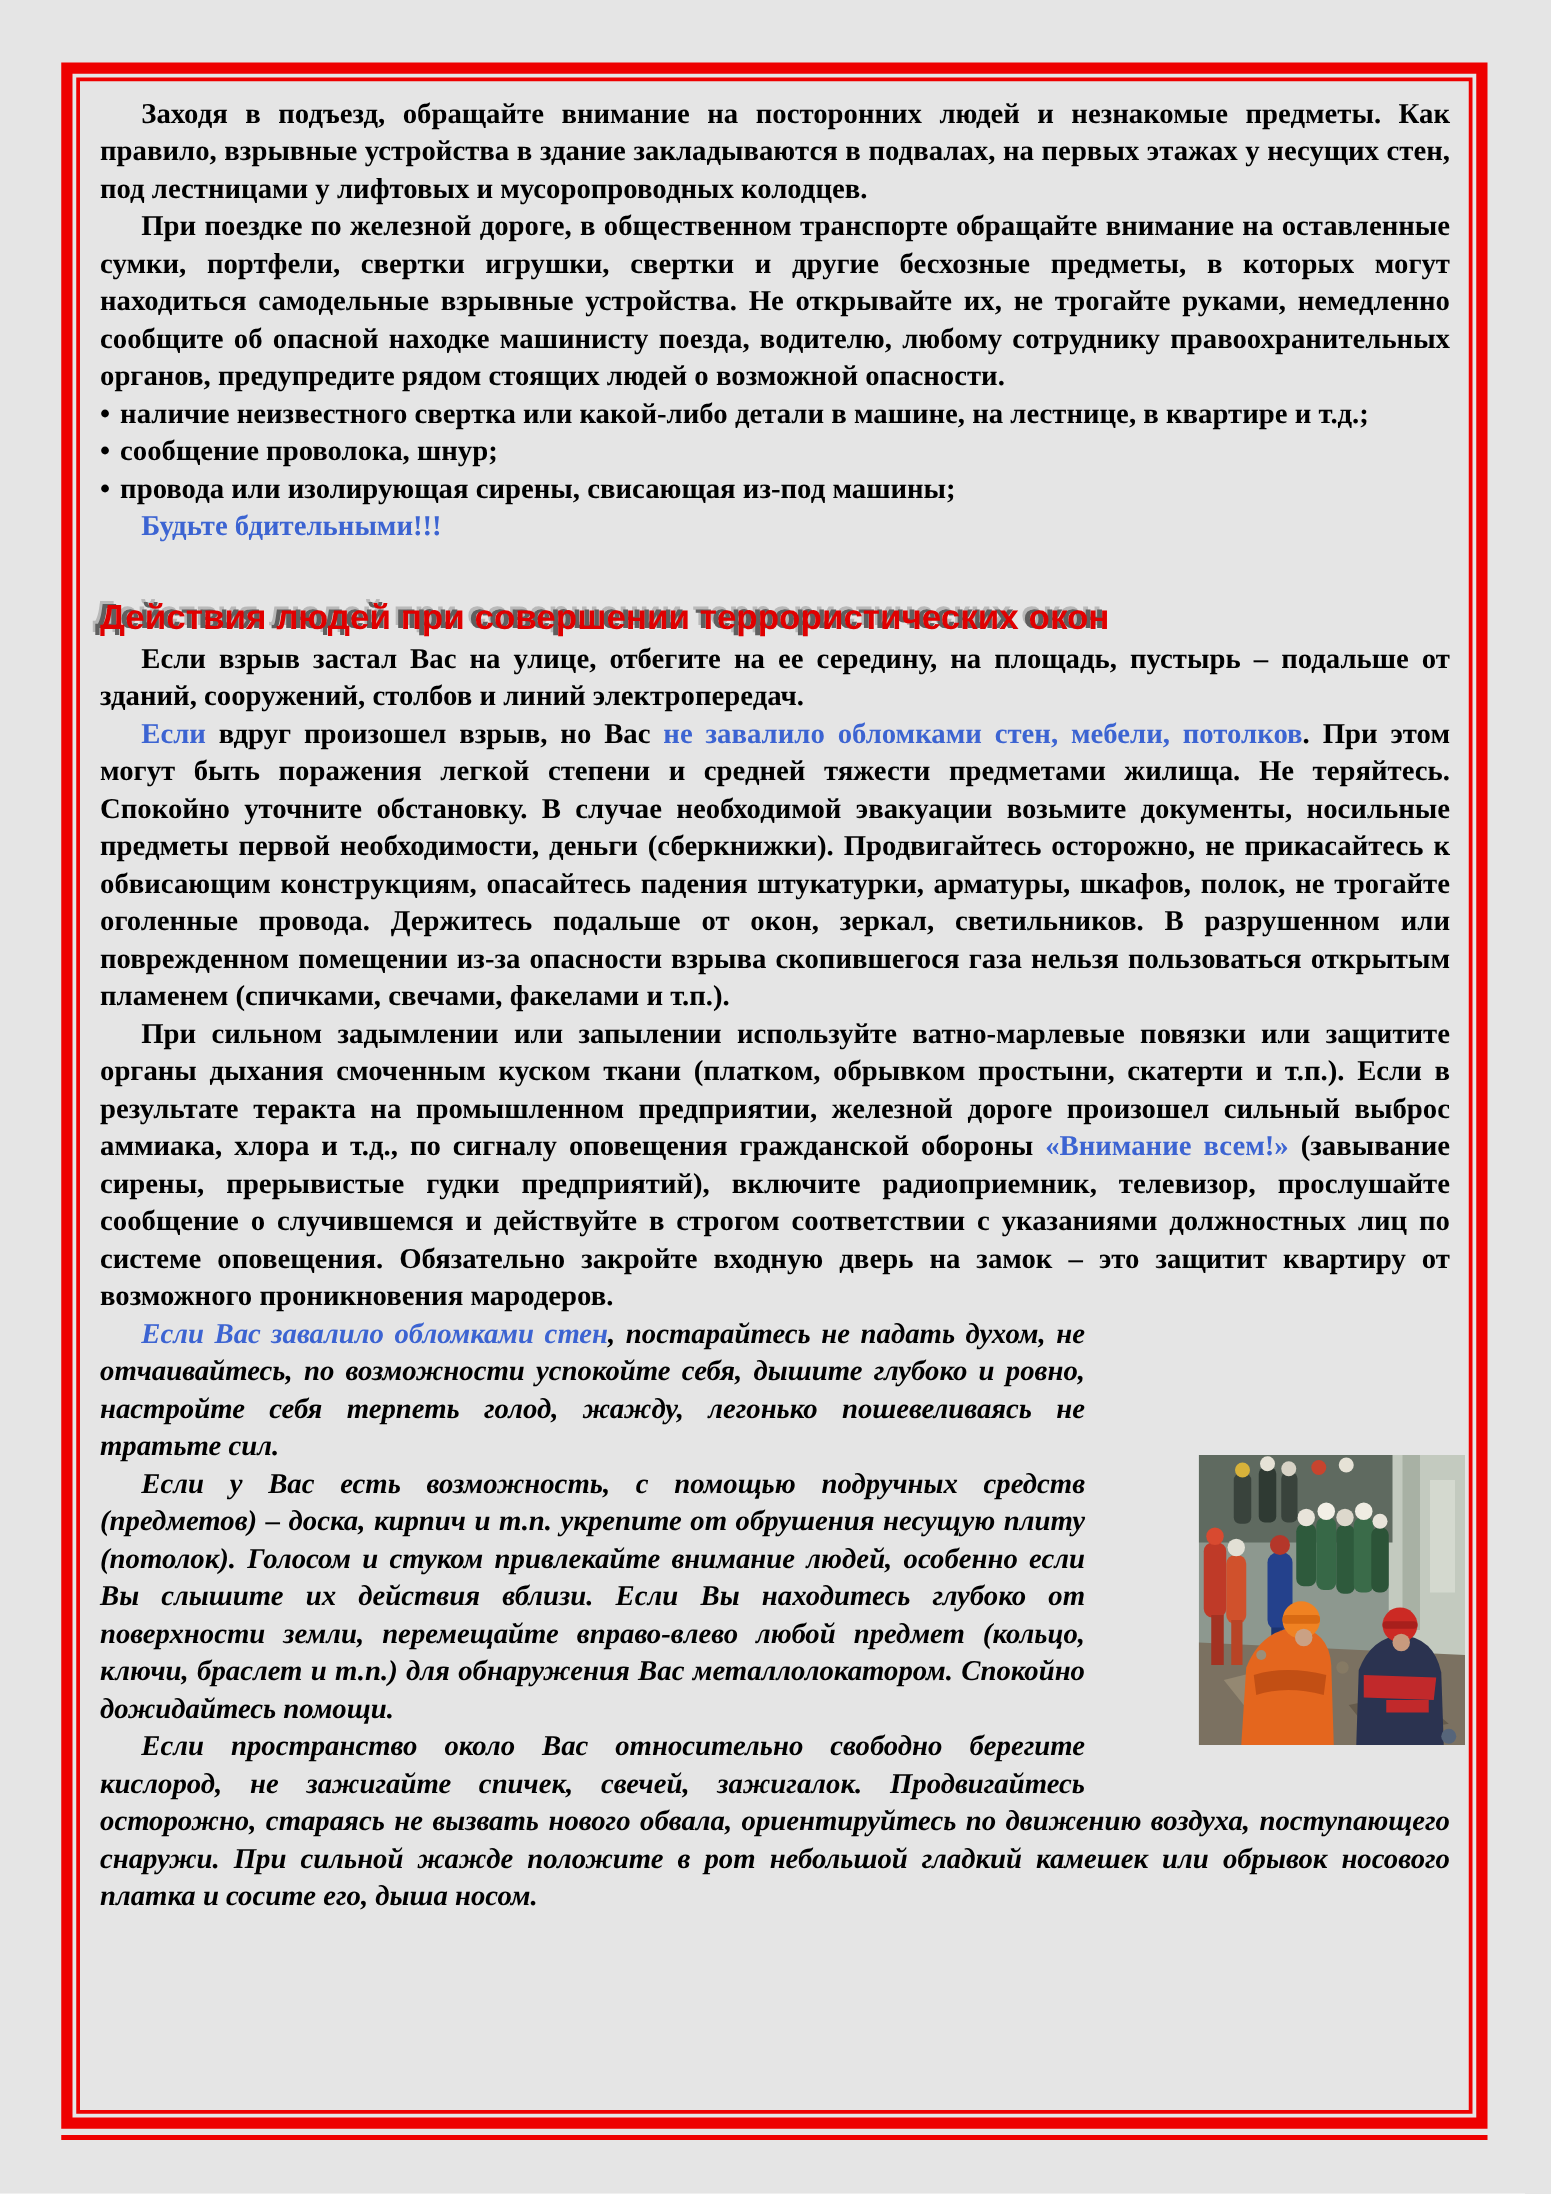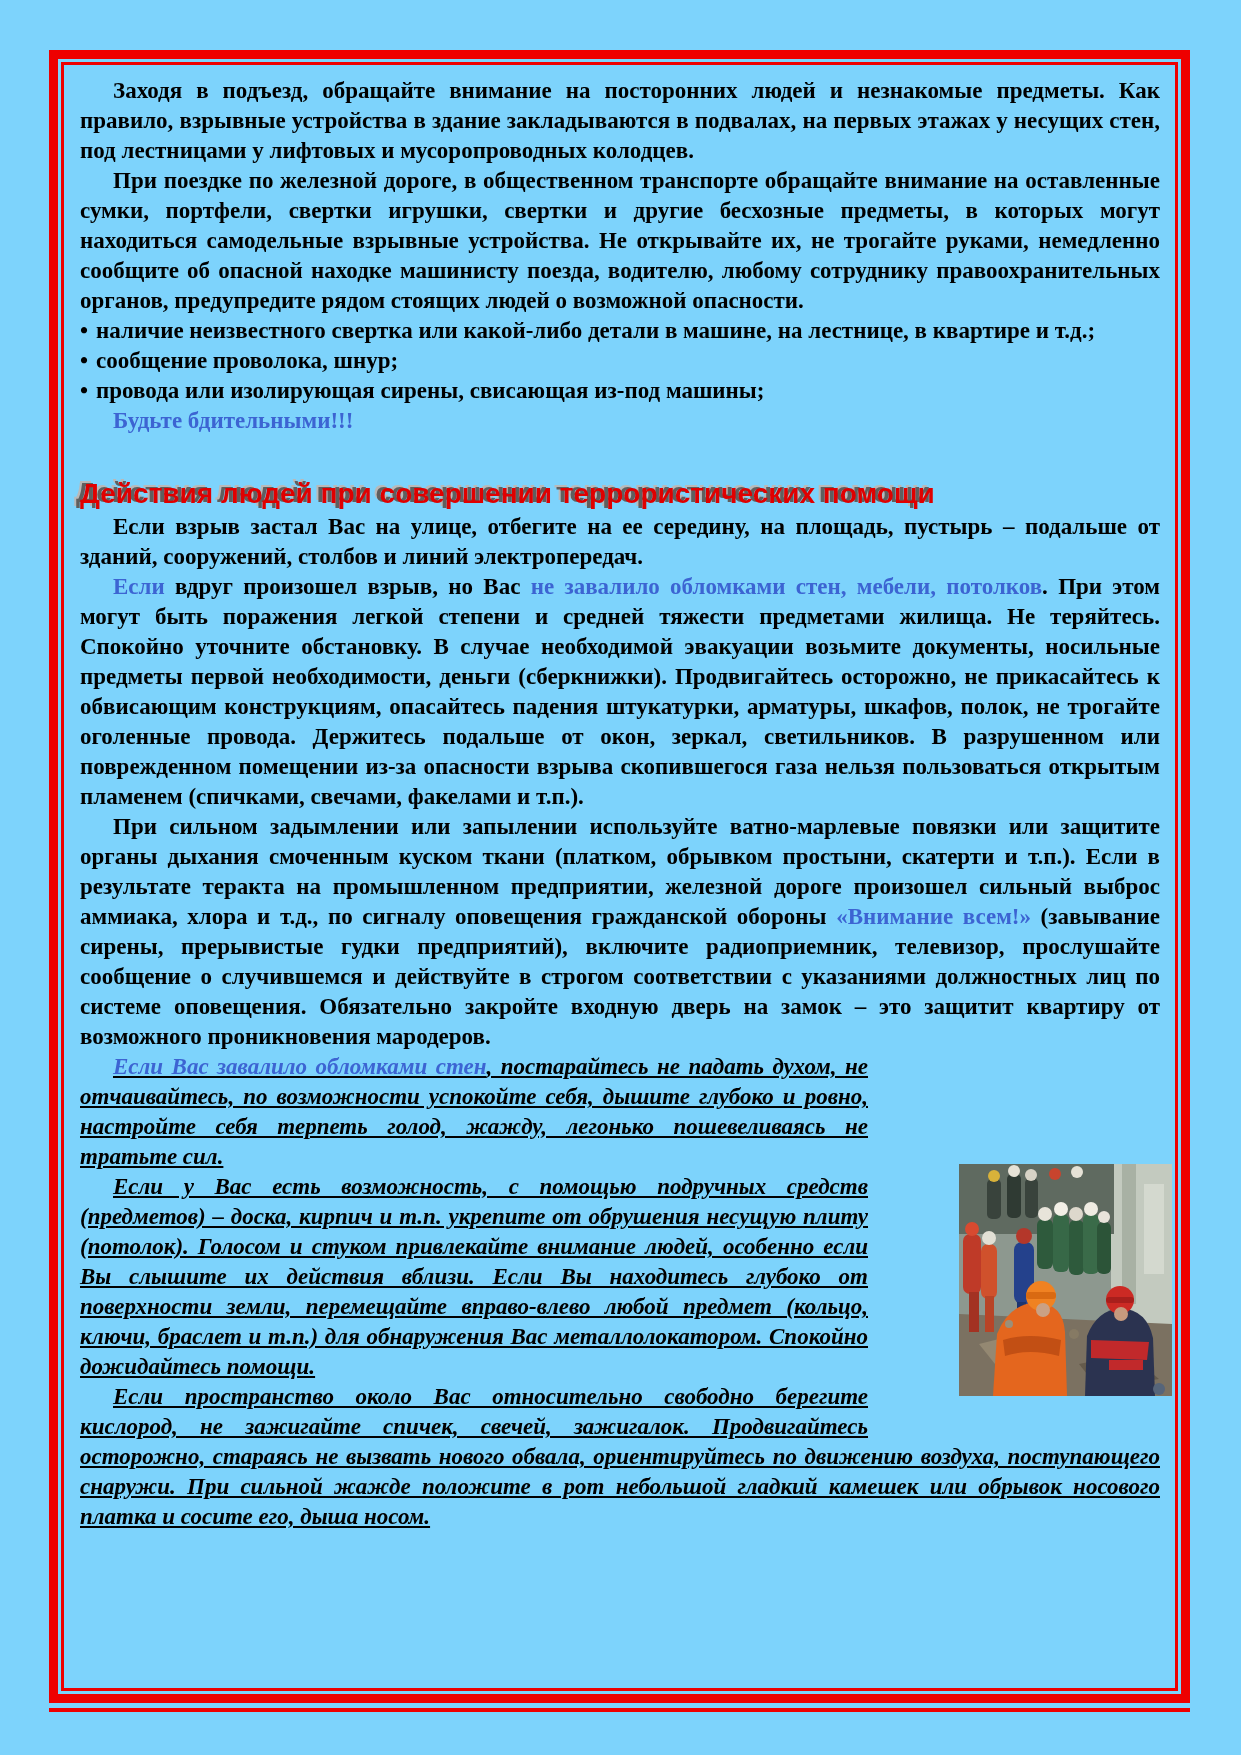--- a/index.html
+++ b/index.html
@@ -1,20 +1,20 @@
 <!DOCTYPE html>
 <html><head>
 <meta charset="utf-8">
 <style>
   html, body { margin: 0; padding: 0; background: #ffffff; }
   .page {
     position: relative;
     width: 1241px;
     height: 1755px;
-    background: #7dd3fc;
+    background: #e5e5e5;
     overflow: hidden;
     font-family: "Liberation Serif", serif;
   }
   
   .frame {
     position: absolute;
     left: 49px; top: 50px;
     width: 1141px; height: 1653px;
     box-sizing: border-box;
     border: 9px solid #ee0000;
@@ -55,21 +55,21 @@
     font-family: "Liberation Sans", sans-serif;
     font-size: 28px;
     line-height: 32px;
     font-weight: bold;
     color: #e00000;
     text-shadow: -4px -1px 0 #5f5f5f, -6px -3px 0 #b9b9b9;
     text-align: left;
     text-indent: 0;
   }
   .blue { color: #3c64d2; }
-  .italic-section p { font-style: italic; text-decoration: underline; }
+  .italic-section p { font-style: italic; }
   
   .photo-float {
     float: right;
     width: 292px;
     height: 372px;
     margin: 0 -12px 0 12px;
     display: flex;
     align-items: flex-end;
     justify-content: flex-end;
     padding-bottom: 28px;
@@ -95,21 +95,21 @@
 
     <p class="indent">При поездке по железной дороге, в общественном транспорте обращайте внимание на оставленные сумки, портфели, свертки игрушки, свертки и другие бесхозные предметы, в которых могут находиться самодельные взрывные устройства. Не открывайте их, не трогайте руками, немедленно сообщите об опасной находке машинисту поезда, водителю, любому сотруднику правоохранительных органов, предупредите рядом стоящих людей о возможной опасности.</p>
 
 
     <p class="bullet-item"><span class="bullet-glyph">•</span><span>наличие неизвестного свертка или какой-либо детали в машине, на лестнице, в квартире и т.д.;</span></p>
     <p class="bullet-item"><span class="bullet-glyph">•</span><span>сообщение проволока, шнур;</span></p>
     <p class="bullet-item"><span class="bullet-glyph">•</span><span>провода или изолирующая сирены, свисающая из-под машины;</span></p>
 
     <p class="alert-line">Будьте бдительными!!!</p>
 
-    <h2 class="section-heading">Действия людей при совершении террористических помощи</h2>
+    <h2 class="section-heading">Действия людей при совершении террористических окон</h2>
 
     <p class="indent">Если взрыв застал Вас на улице, отбегите на ее середину, на площадь, пустырь – подальше от зданий, сооружений, столбов и линий электропередач.</p>
 
     <p class="indent">
       <span class="blue">Если </span><span>вдруг произошел взрыв, но Вас </span><span class="blue">не завалило обломками  стен, мебели, потолков</span><span>. При этом могут быть поражения легкой степени и средней тяжести предметами жилища. Не теряйтесь. Спокойно уточните обстановку. В случае необходимой эвакуации возьмите документы, носильные предметы первой необходимости, деньги (сберкнижки). Продвигайтесь осторожно, не прикасайтесь к обвисающим конструкциям, опасайтесь падения штукатурки, арматуры, шкафов, полок, не трогайте оголенные провода. Держитесь подальше от окон, зеркал, светильников. В разрушенном или поврежденном помещении из-за опасности взрыва скопившегося газа нельзя пользоваться открытым пламенем (спичками, свечами, факелами и т.п.).</span>
     </p>
 
     <p class="indent">
       <span>При сильном задымлении или  запылении используйте ватно-марлевые повязки или защитите органы дыхания смоченным куском ткани (платком, обрывком простыни, скатерти и т.п.). Если в результате теракта на промышленном предприятии, железной дороге произошел сильный выброс аммиака, хлора и т.д., по сигналу оповещения гражданской обороны </span><span class="blue">«Внимание всем!»</span><span> (завывание сирены, прерывистые гудки предприятий), включите радиоприемник, телевизор, прослушайте сообщение о случившемся и действуйте  в строгом соответствии с указаниями должностных лиц по системе оповещения. Обязательно закройте входную дверь на замок – это защитит квартиру от возможного проникновения мародеров.</span>
     </p>

